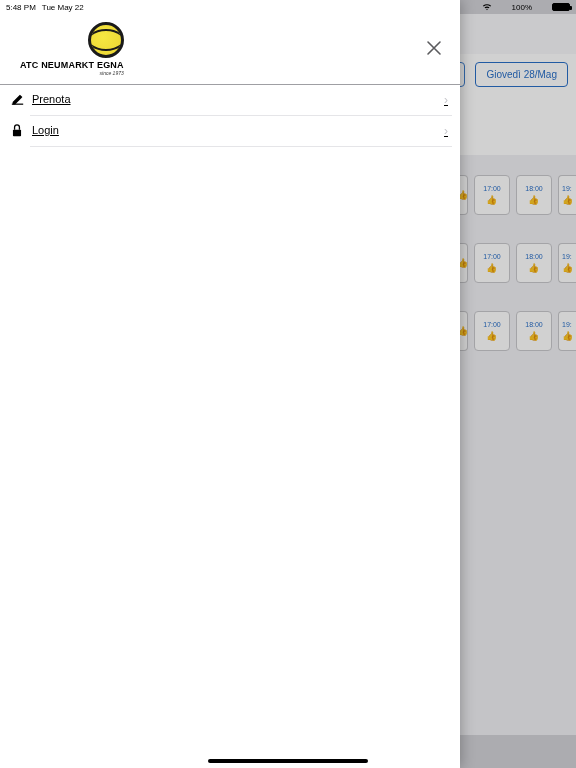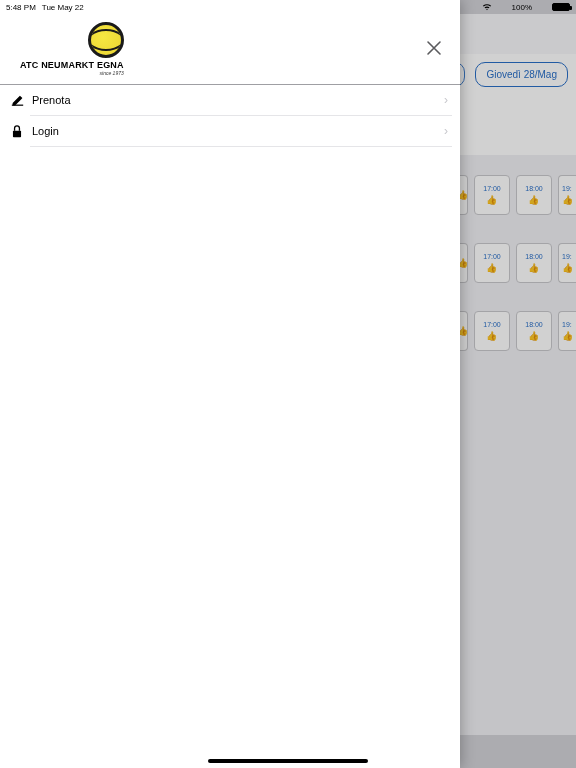--- a/index.html
+++ b/index.html
@@ -37,21 +37,21 @@
     }
     .bg-date-row {
       display: flex;
       gap: 10px;
       padding: 8px;
       justify-content: flex-end;
       background: #fff;
     }
     .date-pill {
       border: 1px solid #2a6fc7;
-      border-radius: 10px;
+      border-radius: 4px;
       padding: 6px 10px;
       font-size: 10px;
       color: #2a6fc7;
       background: #fff;
       white-space: nowrap;
     }
     .date-pill.partial { opacity: 0.9; }
     .bg-content { background: #fff; height: 60px; }
     .bg-slot-section {
       padding-top: 20px;
@@ -154,26 +154,27 @@
     .close-btn {
       font-size: 20px;
       color: #5b5b5e;
       cursor: pointer;
       padding: 4px;
       font-weight: 300;
     }
     .menu-list { padding: 0 8px; }
     .menu-item {
       display: flex;
-      align-items: center;
+      align-items: flex-start;
       gap: 12px;
       padding: 8px 4px 8px 2px;
       border-bottom: 1px solid #e5e5e8;
       margin-left: 22px;
       position: relative;
+      text-decoration: underline;
     }
     .menu-icon {
       position: absolute;
       left: -22px;
       width: 18px;
       color: #000;
       display: flex;
       justify-content: center;
     }
     .menu-label {

